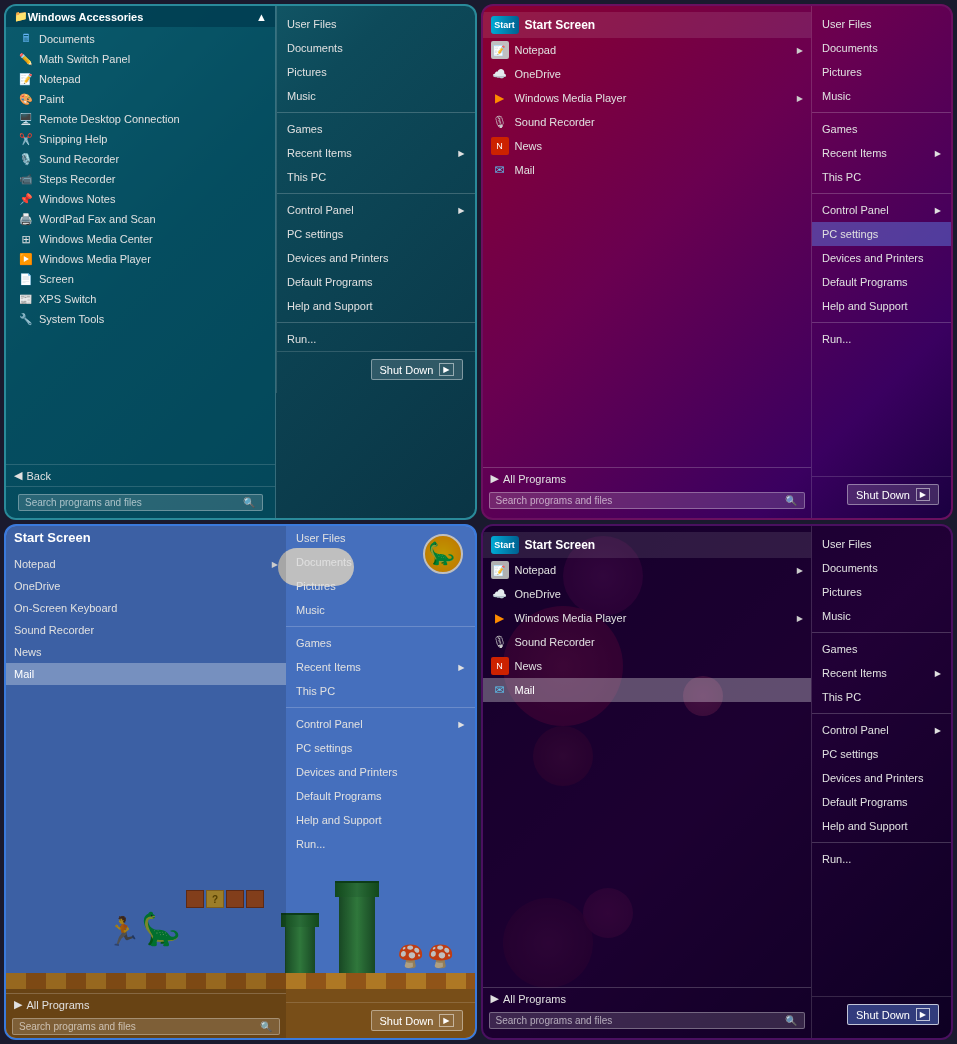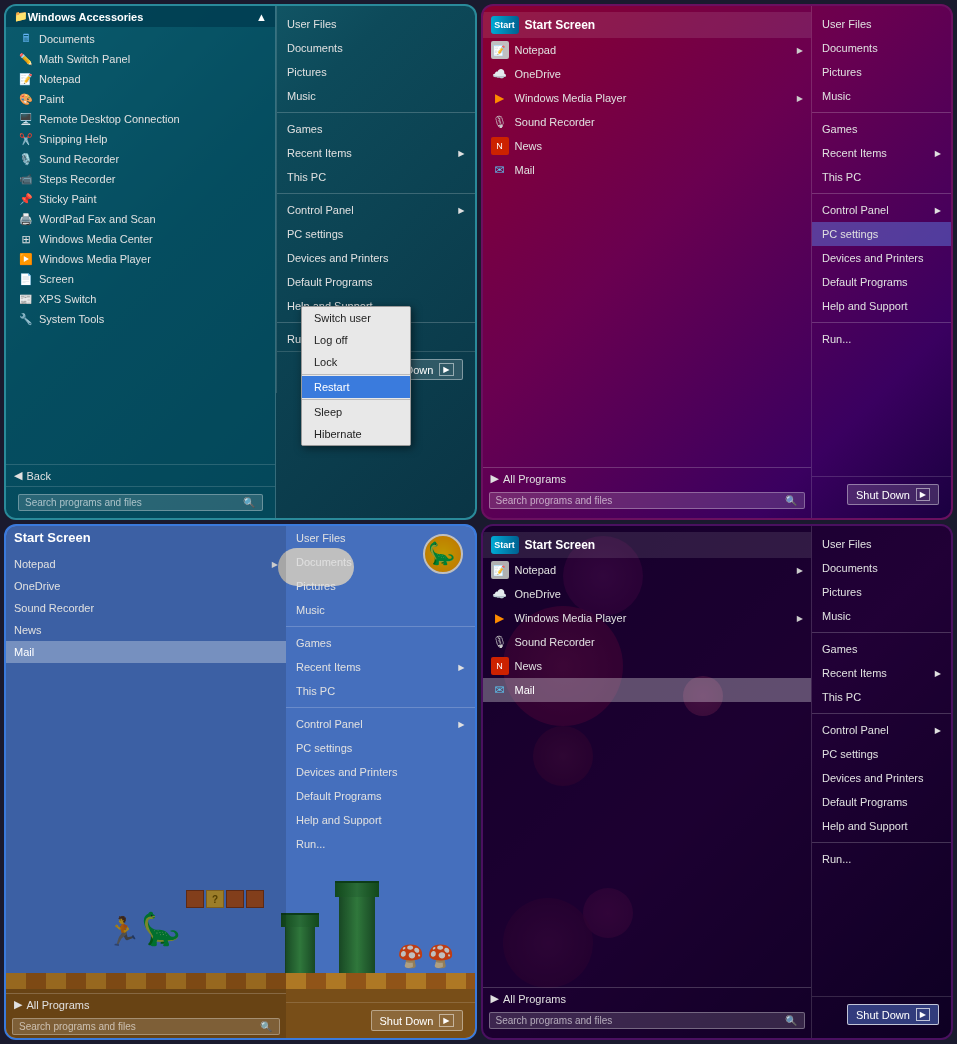--- a/index.html
+++ b/index.html
@@ -398,21 +398,21 @@
       <div class="prog-item">
         <span class="prog-icon">🎙️</span>
         <span>Sound Recorder</span>
       </div>
       <div class="prog-item">
         <span class="prog-icon">📹</span>
         <span>Steps Recorder</span>
       </div>
       <div class="prog-item">
         <span class="prog-icon">📌</span>
-        <span>Sticky Paint</span>
+        <span>Windows Notes</span>
       </div>
       <div class="prog-item">
         <span class="prog-icon">🖨️</span>
         <span>WordPad Fax and Scan</span>
       </div>
       <div class="prog-item">
         <span class="prog-icon">⊞</span>
         <span>Windows Media Center</span>
       </div>
       <div class="prog-item">
@@ -492,30 +492,20 @@
         </div>
       <div style="margin-top:auto; display:flex; align-items:center; padding: 4px 6px; border-top: 1px solid rgba(255,255,255,0.15);">
         <div class="shutdown-btn">
           <span>Shut Down</span>
           <span style="margin-left:4px; font-size:8px; border:1px solid rgba(255,255,255,0.5); padding:1px 3px;">▶</span>
         </div>
       </div>
     </div>
   </div>
 
-  <div class="power-submenu">
-    <div class="power-submenu-item">Switch user</div>
-    <div class="power-submenu-item">Log off</div>
-    <div class="power-submenu-item">Lock</div>
-    <div class="power-submenu-divider"></div>
-    <div class="power-submenu-item highlighted">Restart</div>
-    <div class="power-submenu-divider"></div>
-    <div class="power-submenu-item">Sleep</div>
-    <div class="power-submenu-item">Hibernate</div>
-  </div>
 </div>
 
 <div class="panel panel-tr">
 
   <div class="start-left">
 
     <div class="tr-start-bar">
       <div class="tr-start-icon">
         <span>Start</span>
       </div>
@@ -658,20 +648,23 @@
   <div class="bl-left">
     <div class="start-header">
       <span style="font-size:13px;font-weight:700;color:#fff;">Start Screen</span>
     </div>
     <div class="menu-item">
       <span class="menu-item-label">Notepad</span>
       <span class="menu-item-arrow">▶</span>
     </div>
     <div class="menu-item">
       <span class="menu-item-label">OneDrive</span>
+    </div>
+    <div class="menu-item">
+      <span class="menu-item-label">On-Screen Keyboard</span>
     </div>
     <div class="menu-item">
       <span class="menu-item-label">Sound Recorder</span>
     </div>
     <div class="menu-item">
       <span class="menu-item-label">News</span>
     </div>
     <div class="menu-item active-item">
       <span class="menu-item-label">Mail</span>
     </div>

